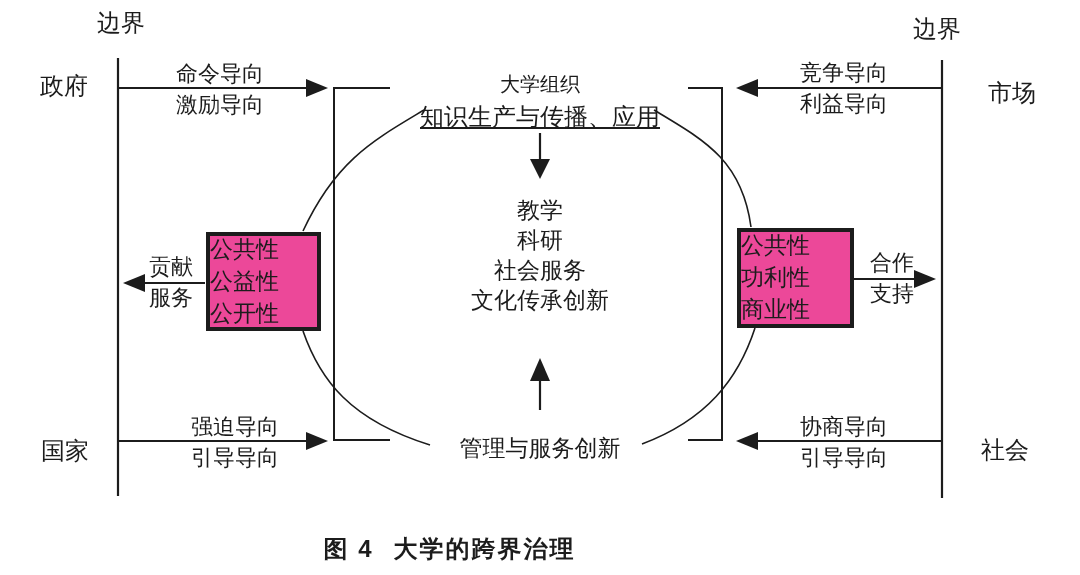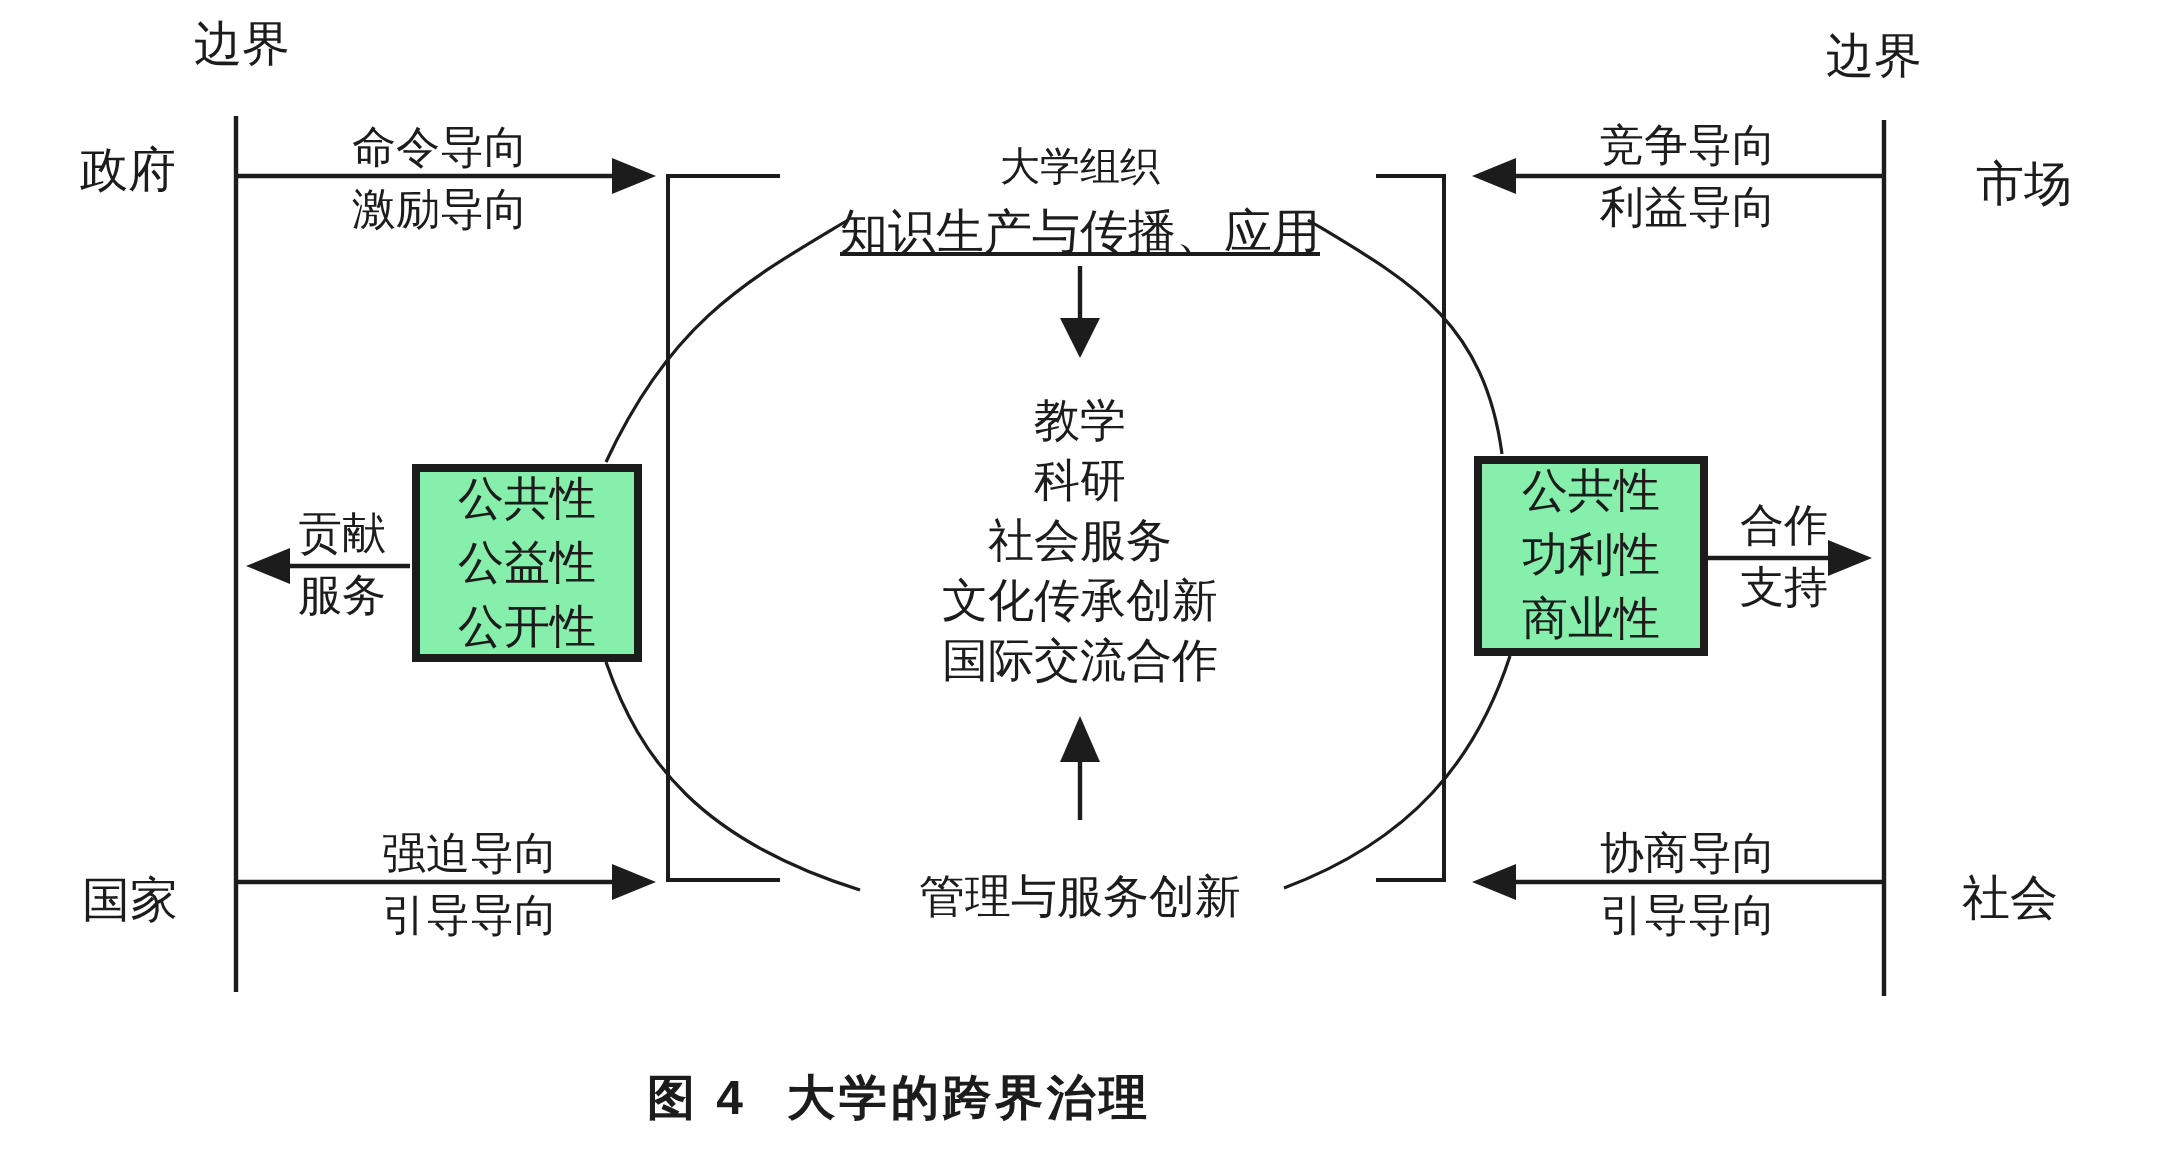--- a/index.html
+++ b/index.html
@@ -18,22 +18,22 @@
   .flow2 div{font-size:22px;line-height:1.4;}
   .pair{width:90px;}
   .pair div{font-size:22px;line-height:1.42;}
   .orgtitle{font-size:20px;}
   .orgsub{font-size:24px;text-decoration:underline;}
   .funcs{width:300px;}
   .funcs div{font-size:23px;line-height:30px;}
   .vbox{
     position:absolute;
     border:4px solid #1c1c1c;
-    background:#86efac;
-    display:flex;flex-direction:column;justify-content:center;align-items:center;
+    background:#ec4899;
+    display:flex;flex-direction:column;justify-content:center;
   }
   .vbox div{font-size:23px;line-height:32px;}
   .mgmt{font-size:23px;}
   .caption{
     position:absolute;left:0;top:533px;width:899px;text-align:center;
     font-family:"Liberation Sans", sans-serif;
     font-weight:bold;font-size:24px;letter-spacing:2px;
   }
   .caption .gap{display:inline-block;width:20px;}
 </style>
@@ -114,21 +114,20 @@
   </div>
 
   <div class="t orgtitle" style="left:390px;top:71px;width:300px;">大学组织</div>
   <div class="t orgsub" style="left:390px;top:102px;width:300px;">知识生产与传播、应用</div>
 
   <div class="t funcs" style="left:390px;top:196px;">
     <div>教学</div>
     <div>科研</div>
     <div>社会服务</div>
     <div>文化传承创新</div>
-    <div>国际交流合作</div>
   </div>
 
   <div class="t mgmt" style="left:390px;top:434px;width:300px;">管理与服务创新</div>
 
   <div class="vbox" style="left:206px;top:232px;width:107px;height:91px;">
     <div>公共性</div>
     <div>公益性</div>
     <div>公开性</div>
   </div>
   <div class="vbox" style="left:737px;top:228px;width:109px;height:92px;">

